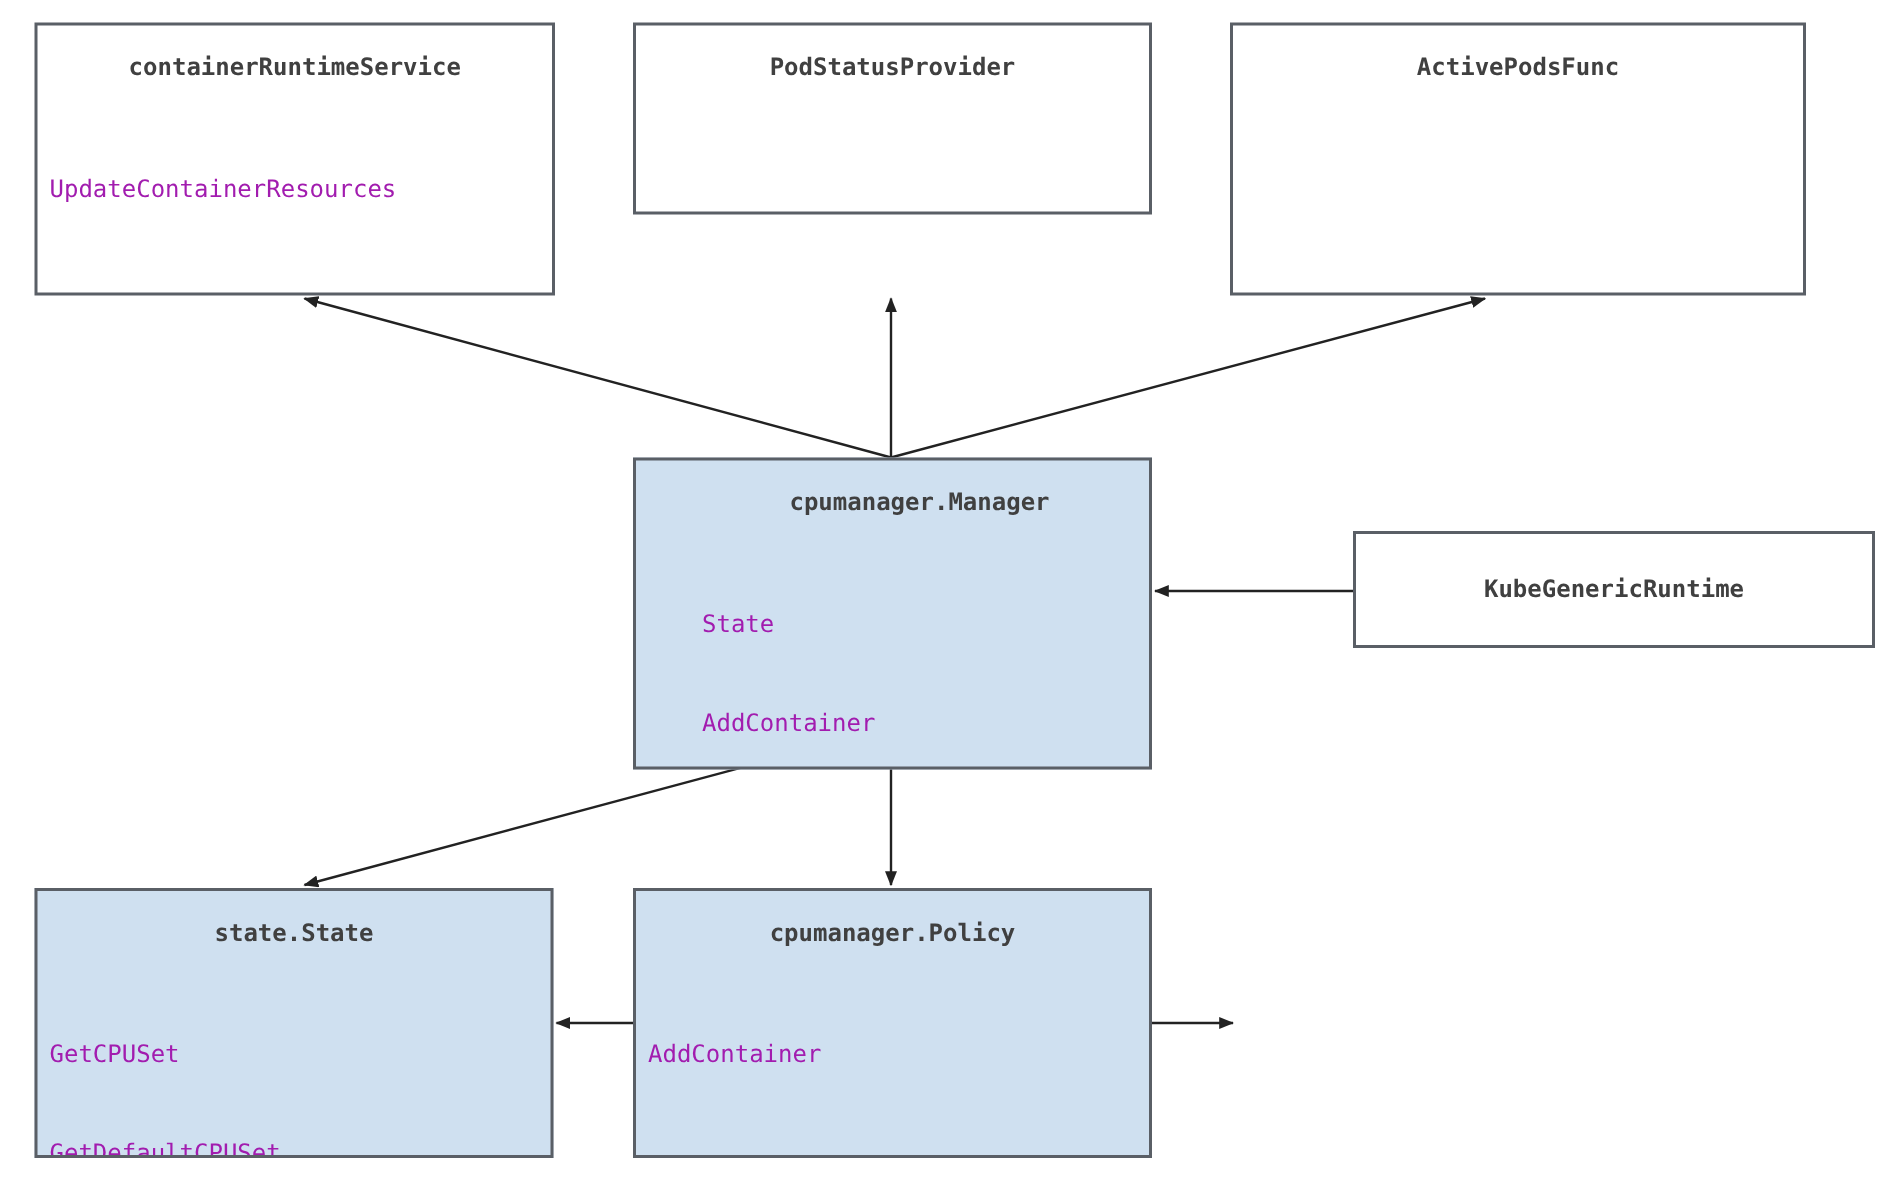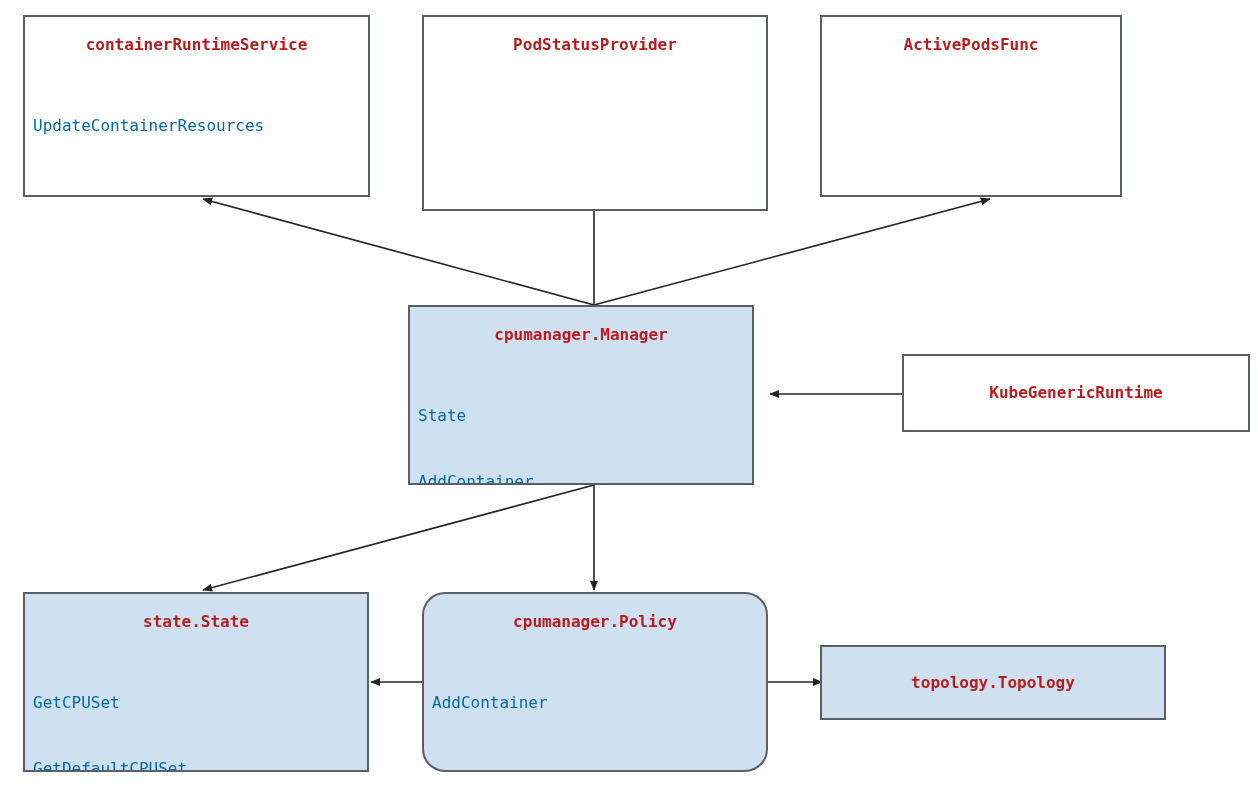--- a/index.html
+++ b/index.html
@@ -33,32 +33,32 @@
     background: #ffffff;
     overflow: hidden;
   }
   .node.filled {
     background: #cfe0f0;
   }
   .node-title {
     text-align: center;
     font-weight: bold;
     font-size: 16px;
-    color: #b91c1c;
+    color: #404040;
     letter-spacing: 0px;
     white-space: pre;
     margin-top: 18px;
     line-height: 20px;
   }
   .node-members {
     margin-top: 16px;
     padding-left: 8px;
     font-size: 16px;
     line-height: 22px;
-    color: #0369a1;
+    color: #a21caf;
     white-space: pre;
   }
   .node-members .member {
     display: block;
   }
   .node.center-only .node-title {
     margin-top: 0;
     position: absolute;
     left: 0;
     right: 0;
@@ -95,31 +95,31 @@
     <line x1="768" y1="682" x2="822" y2="682" stroke="#222222" stroke-width="1.6" marker-end="url(#arrowhead)"></line>
   </svg>
 
   <div class="node" style="left:23px; top:15px; width:347px; height:182px;">
     <div class="node-title">containerRuntimeService</div>
     <div class="node-members">
       <span class="member">UpdateContainerResources</span>
     </div>
   </div>
 
-  <div class="node" style="left:422px; top:15px; width:346px; height:196px;">
+  <div class="node" style="left:422px; top:15px; width:346px; height:128px;">
     <div class="node-title">PodStatusProvider</div>
     <div class="node-members"></div>
   </div>
 
-  <div class="node" style="left:820px; top:15px; width:302px; height:182px;">
+  <div class="node" style="left:820px; top:15px; width:384px; height:182px;">
     <div class="node-title">ActivePodsFunc</div>
     <div class="node-members"></div>
   </div>
 
-  <div class="node filled" style="left:408px; top:305px; width:346px; height:180px;">
+  <div class="node filled" style="left:422px; top:305px; width:346px; height:208px;padding-left:36px;">
     <div class="node-title">cpumanager.Manager</div>
     <div class="node-members">
       <span class="member">State</span>
       <span class="member">AddContainer</span>
       
       
     </div>
   </div>
 
   <div class="node center-only" style="left:902px; top:354px; width:348px; height:78px;">
@@ -129,25 +129,22 @@
   <div class="node filled" style="left:23px; top:592px; width:346px; height:180px;">
     <div class="node-title">state.State</div>
     <div class="node-members">
       <span class="member">GetCPUSet</span>
       <span class="member">GetDefaultCPUSet</span>
       
       
     </div>
   </div>
 
-  <div class="node filled" style="left:422px; top:592px; width:346px; height:180px;border-radius:23px;">
+  <div class="node filled" style="left:422px; top:592px; width:346px; height:180px;">
     <div class="node-title">cpumanager.Policy</div>
     <div class="node-members">
       <span class="member">AddContainer</span>
       
     </div>
   </div>
 
-  <div class="node filled center-only" style="left:820px; top:645px; width:346px; height:75px;">
-    <div class="node-title">topology.Topology</div>
-  </div>
 
 </div>
 
 </body></html>

